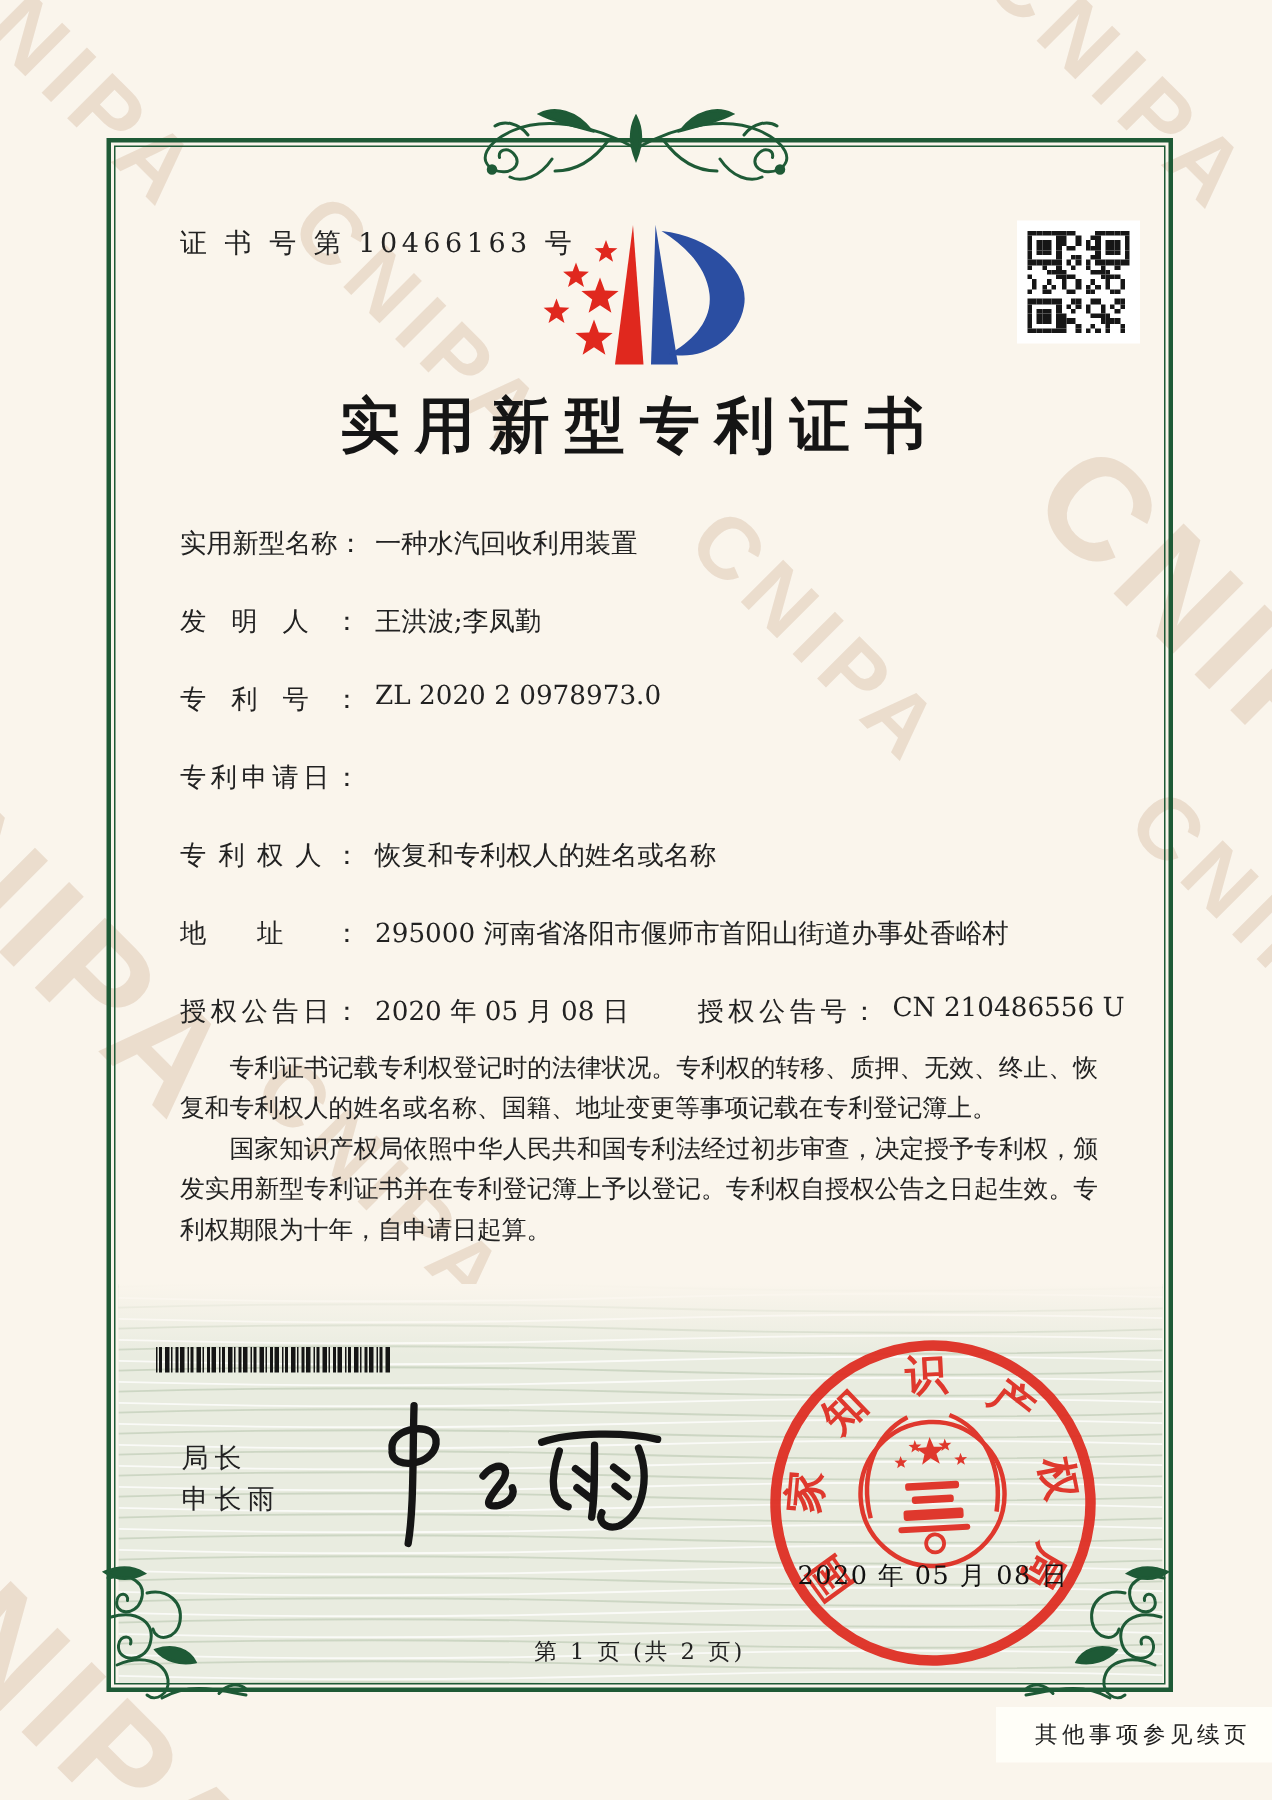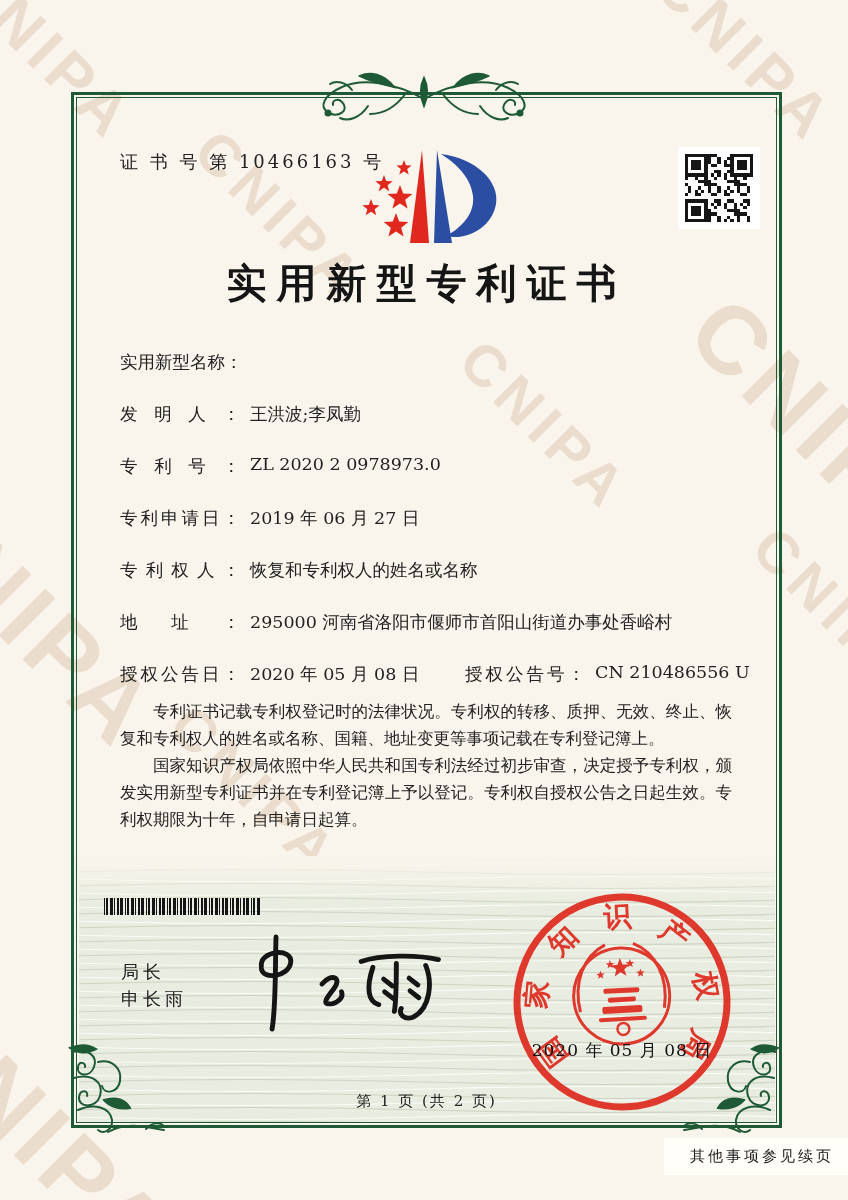--- a/index.html
+++ b/index.html
@@ -644,20 +644,21 @@
       <div class="frow">
         <span class="flabel">
           <span>实</span>
           <span>用</span>
           <span>新</span>
           <span>型</span>
           <span>名</span>
           <span>称</span>
           <span>：</span>
         </span>
+        <span class="fvalue">一种水汽回收利用装置</span>
       </div>
       <div class="frow">
         <span class="flabel">
           <span>发</span>
           <span>明</span>
           <span>人</span>
           <span>：</span>
         </span>
         <span class="fvalue">王洪波;李凤勤</span>
       </div>
@@ -672,21 +673,20 @@
       </div>
       <div class="frow">
         <span class="flabel">
           <span>专</span>
           <span>利</span>
           <span>申</span>
           <span>请</span>
           <span>日</span>
           <span>：</span>
         </span>
-        <span class="fvalue">2019 年 06 月 27 日</span>
       </div>
       <div class="frow">
         <span class="flabel">
           <span>专</span>
           <span>利</span>
           <span>权</span>
           <span>人</span>
           <span>：</span>
         </span>
         <span class="fvalue">恢复和专利权人的姓名或名称</span>

